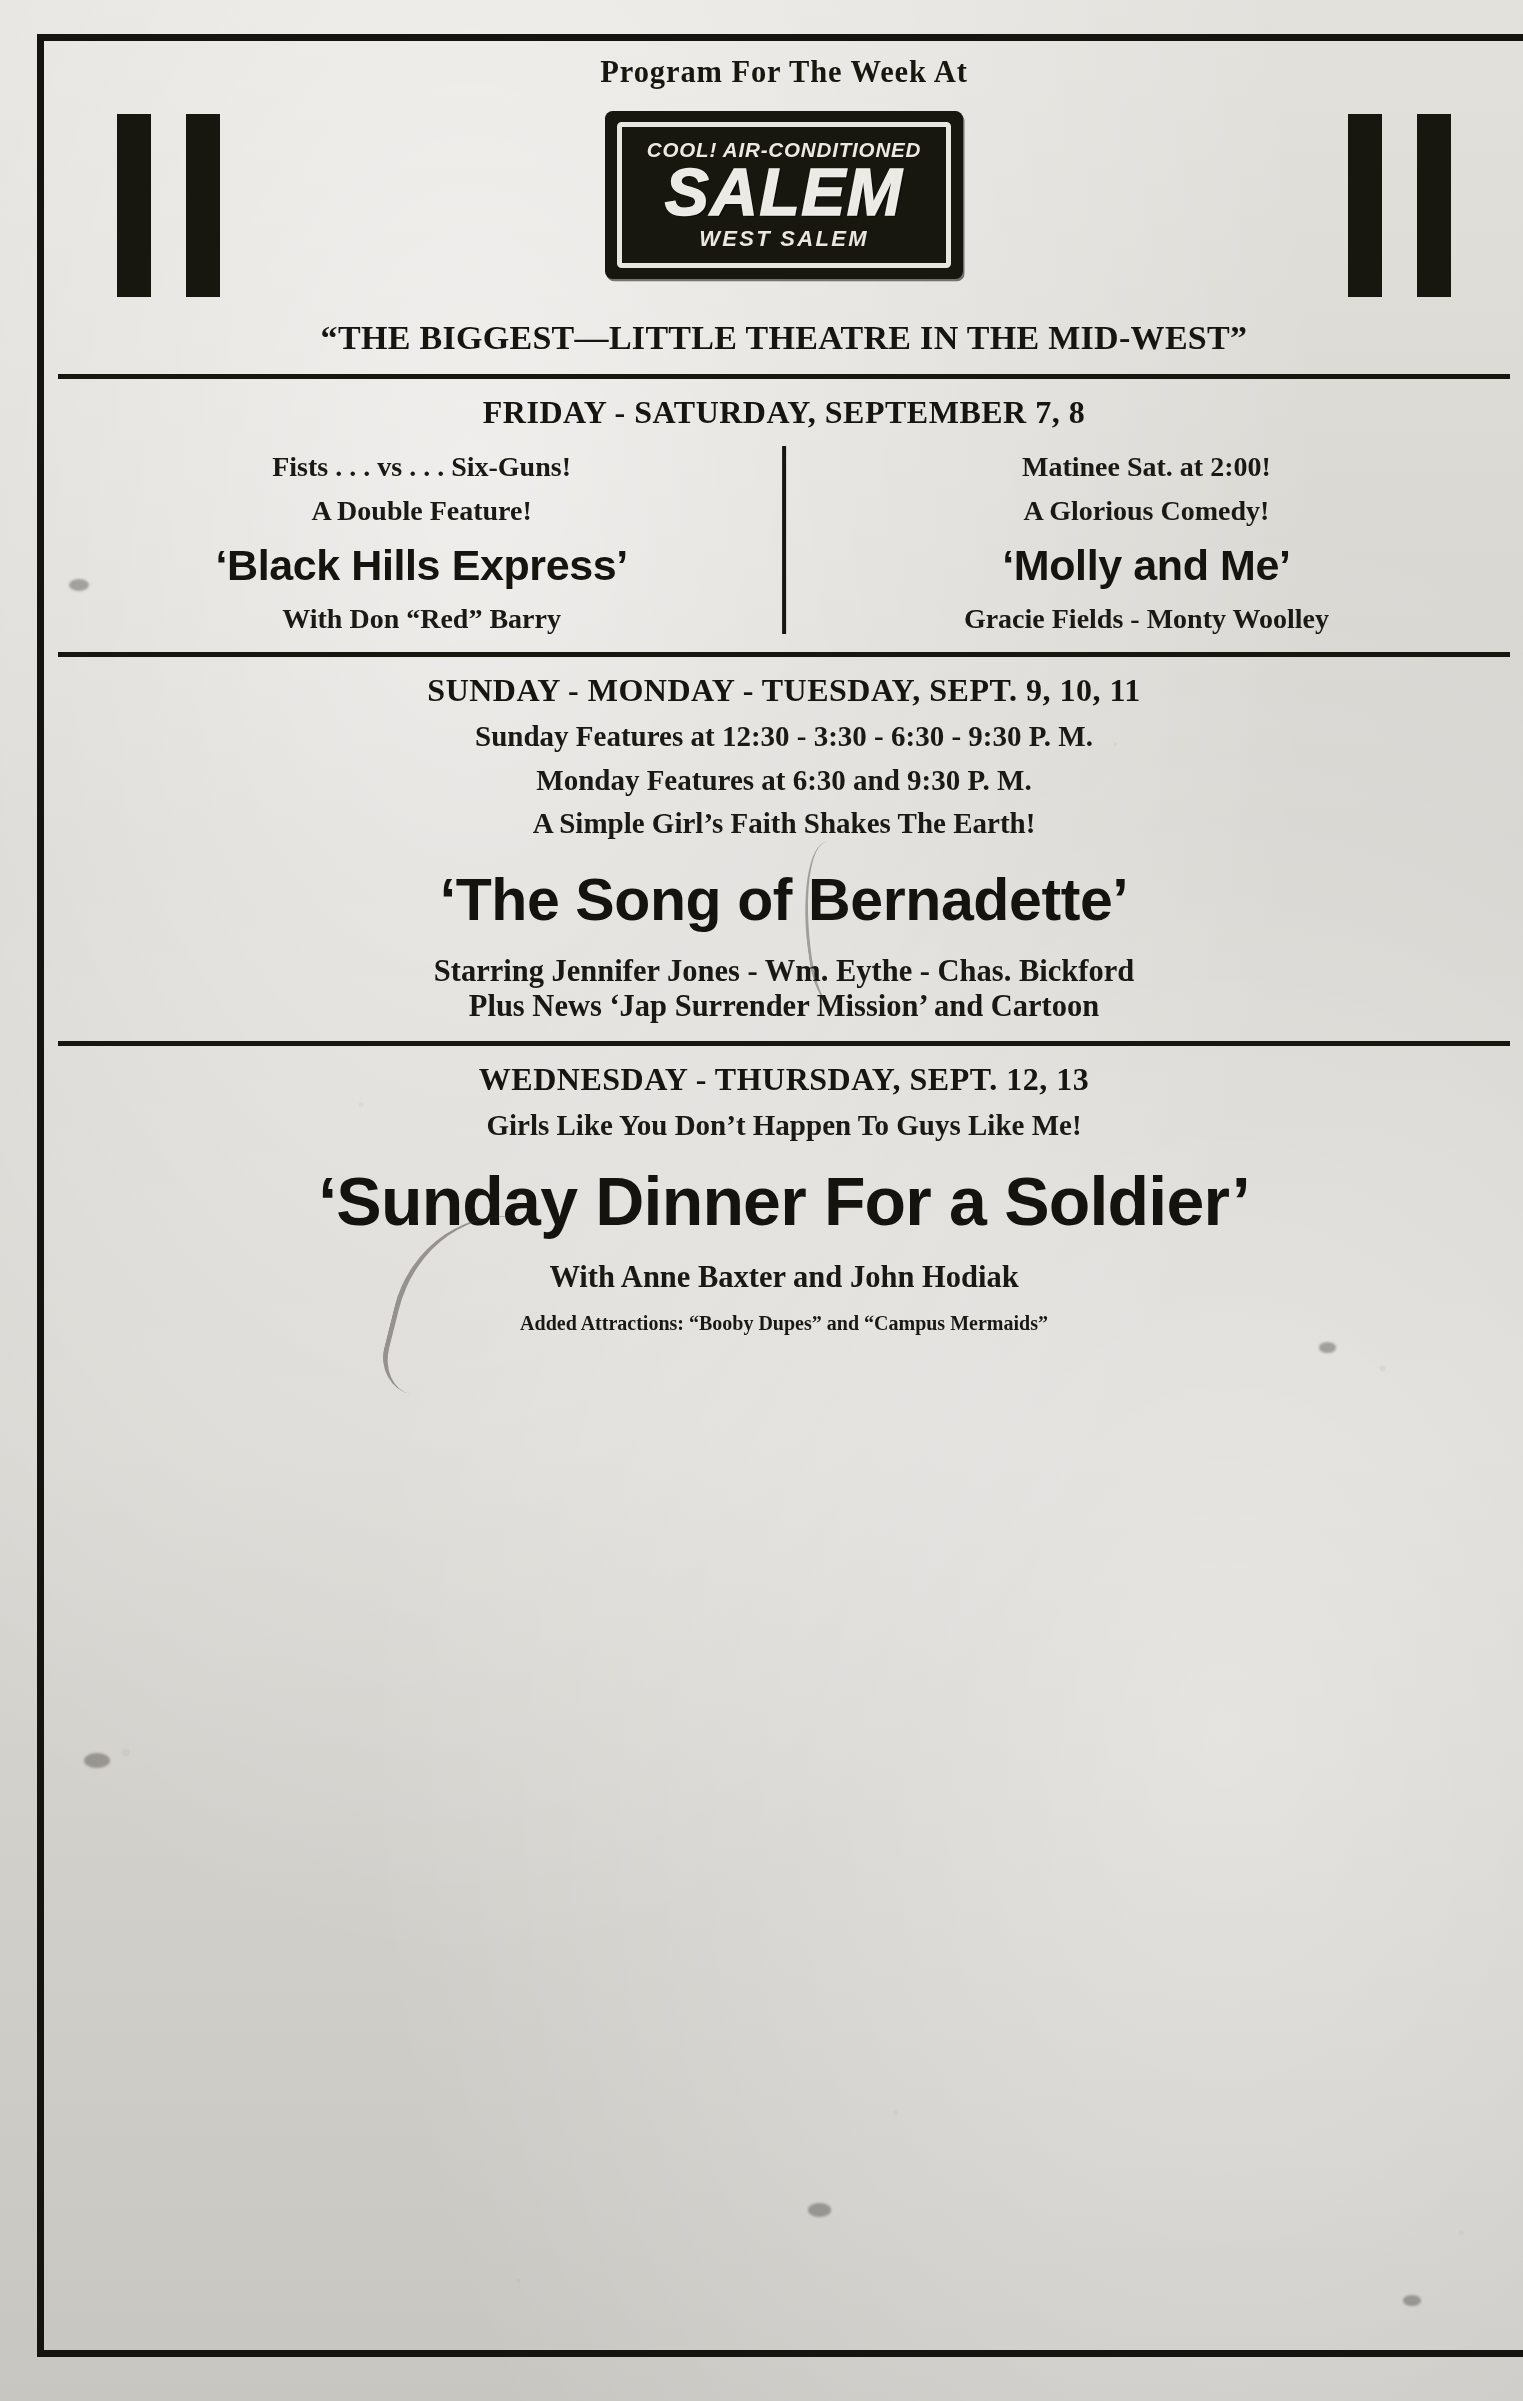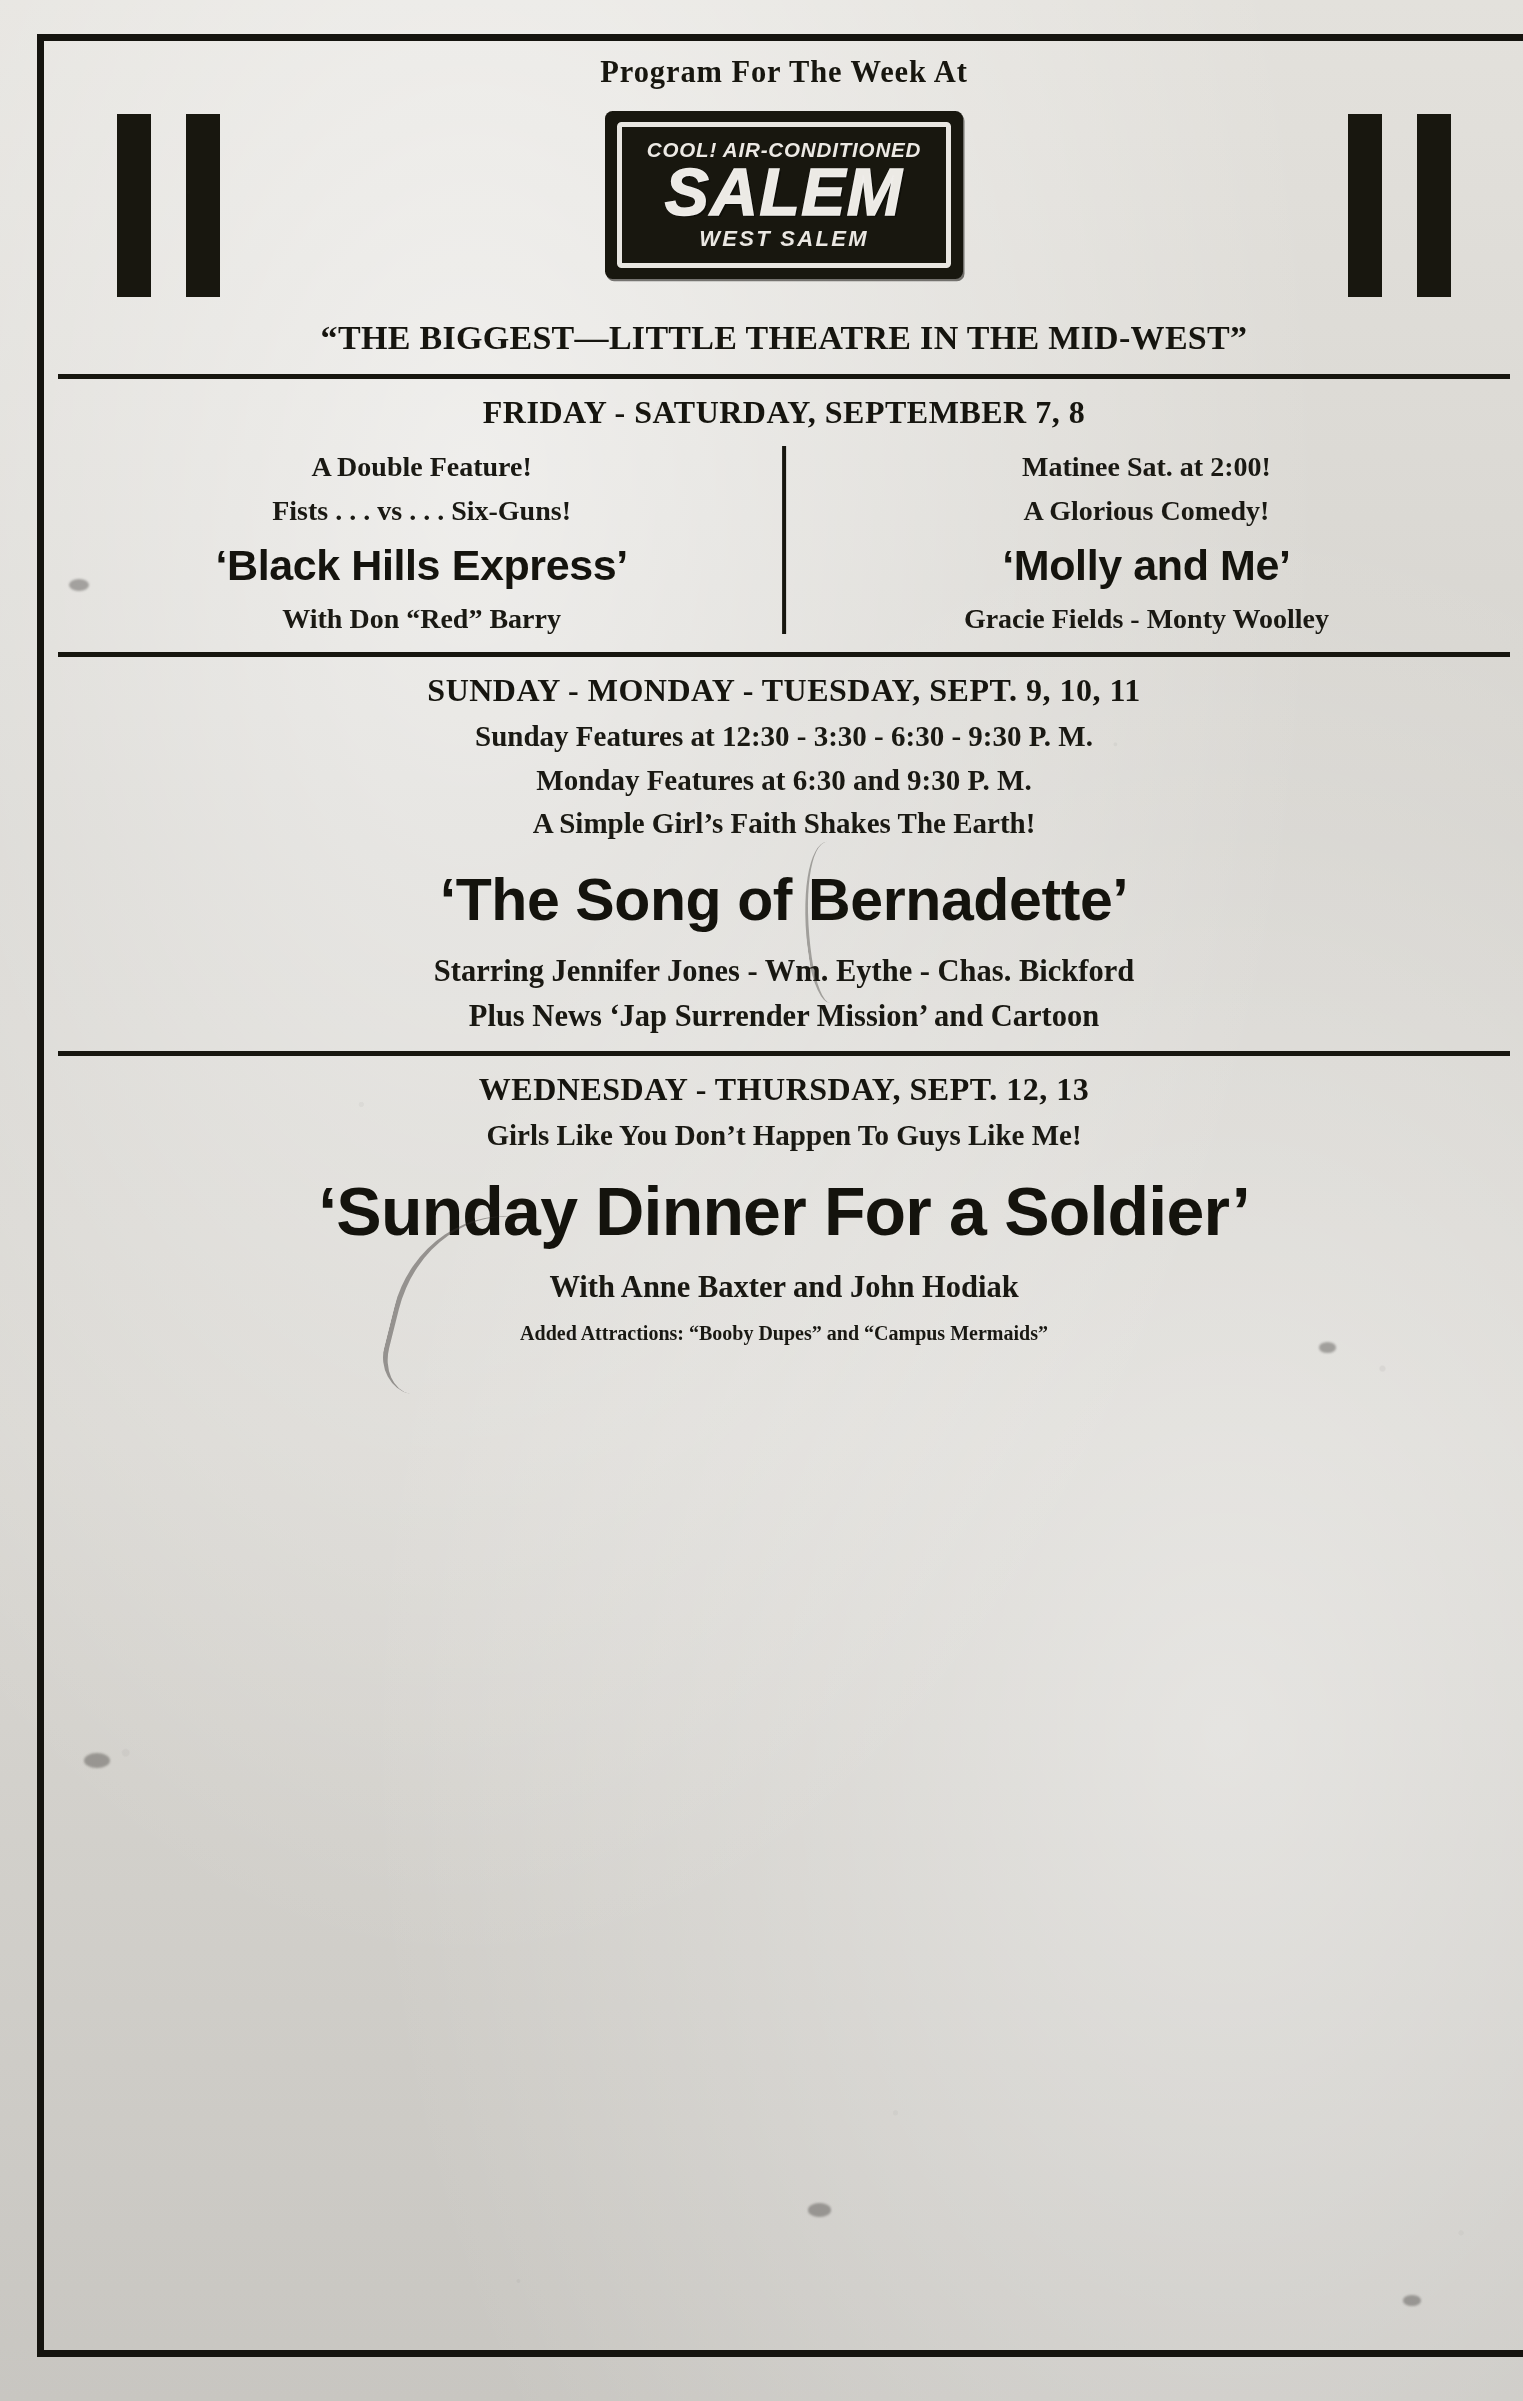--- a/index.html
+++ b/index.html
@@ -232,21 +232,21 @@
     letter-spacing: -0.8px;
     margin-top: 20px;
   }
   .credit {
     text-align: center;
     font-weight: bold;
     font-size: 30.5px;
     margin-top: 20px;
     color: #191812;
   }
-  .credit.tight { margin-top: 10px; }
+  .credit.tight { margin-top: 0; }
   .added {
     text-align: center;
     font-weight: bold;
     font-size: 20px;
     margin-top: 17px;
     color: #191812;
   }
 
   
   .smudge {
@@ -308,22 +308,22 @@
 
     <div class="tagline">“THE BIGGEST—LITTLE THEATRE IN THE MID-WEST”</div>
 
     <div class="rule"></div>
 
     <div class="blk">
       <div class="datehead">FRIDAY - SATURDAY, SEPTEMBER 7, 8</div>
       <div class="two-col">
         <div class="divider"></div>
         <div class="col">
+          <div class="line">Fists . . . vs . . . Six-Guns!</div>
           <div class="line">A Double Feature!</div>
-          <div class="line">Fists . . . vs . . . Six-Guns!</div>
           <div class="title">‘Black Hills Express’</div>
           <div class="cast">With Don “Red” Barry</div>
         </div>
         <div class="col">
           <div class="line">Matinee Sat. at 2:00!</div>
           <div class="line">A Glorious Comedy!</div>
           <div class="title">‘Molly and Me’</div>
           <div class="cast">Gracie Fields - Monty Woolley</div>
         </div>
       </div>

